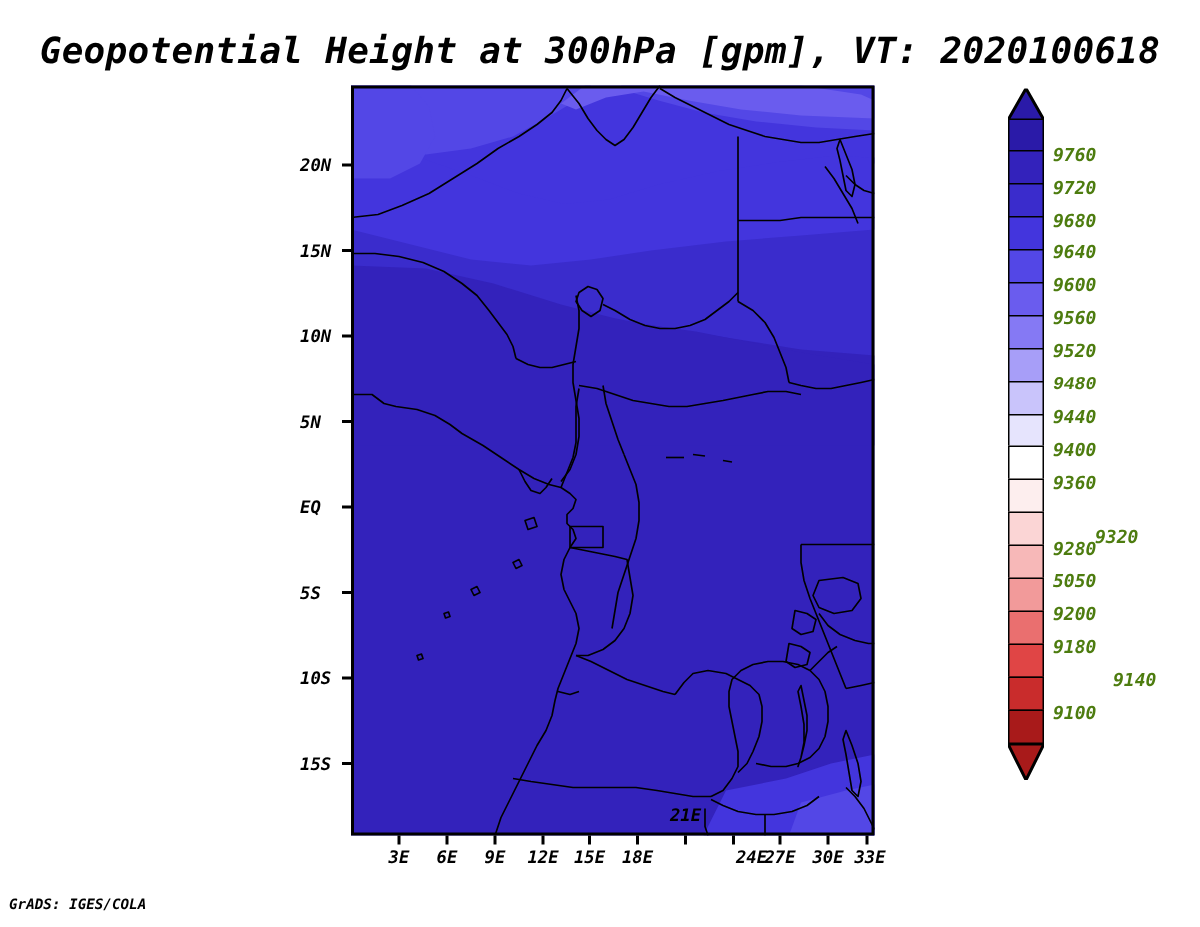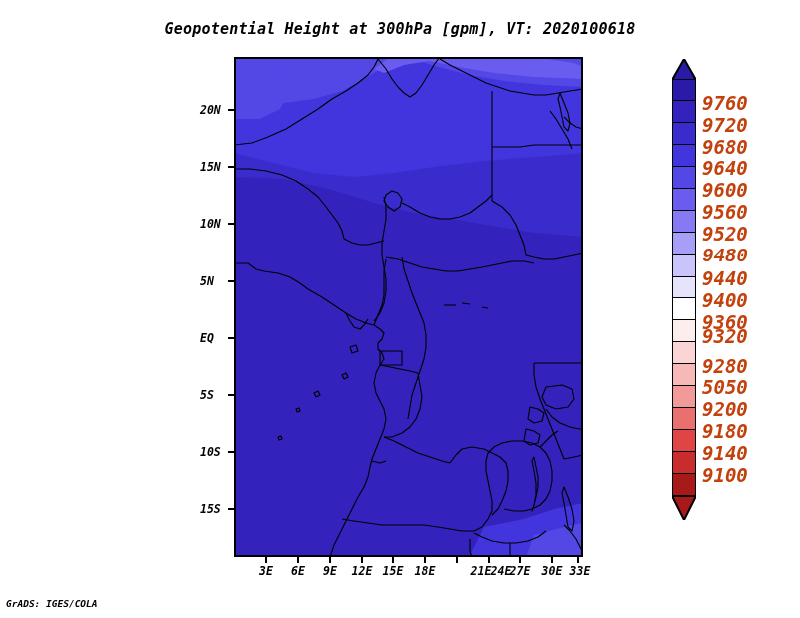--- a/index.html
+++ b/index.html
@@ -8,21 +8,21 @@
     font-family:"DejaVu Serif",serif;
     overflow:hidden;position:relative;
   }
   #page{position:absolute;inset:0;width:800px;height:618px;}
 
   .title{
     position:absolute;left:0;top:20px;width:800px;
     text-align:center;
     font-family:"DejaVu Sans Mono","Liberation Mono",monospace;
     font-style:italic;font-weight:600;
-    font-size:15px;color:#000;letter-spacing:.2px;
+    font-size:24px;color:#000;letter-spacing:.2px;
     white-space:nowrap;
   }
 
   
   .plot-wrap{position:absolute;left:234px;top:57px;width:349px;height:500px;}
   .plot-frame{position:absolute;inset:0;border:2px solid #000;box-sizing:border-box;}
   .plot-svg{position:absolute;left:0;top:0;width:349px;height:500px;display:block;}
 
   
   .ytick{
@@ -39,21 +39,21 @@
     white-space:nowrap;
   }
   .xtickmark{position:absolute;top:0;width:2px;height:6px;background:#000;transform:translateX(-50%);}
 
   
   .cbar{position:absolute;left:672px;top:80px;width:24px;}
   .cbar-band{width:24px;height:23.5px;border:1.6px solid #000;box-sizing:border-box;margin-top:-1.6px;}
   .cbar-label{
     position:absolute;left:702px;transform:translateY(-50%);
     font-family:"DejaVu Sans Mono","Liberation Mono",monospace;
-    font-style:italic;font-weight:700;font-size:19px;color:#c2410c;
+    font-style:italic;font-weight:700;font-size:12px;color:#4d7c0f;
     white-space:nowrap;
   }
 
   .footer{
     position:absolute;left:6px;top:598px;
     font-family:"DejaVu Sans Mono","Liberation Mono",monospace;
     font-style:italic;font-weight:700;font-size:9.5px;color:#000;
     white-space:nowrap;
   }
 </style>
@@ -248,21 +248,21 @@
     <div class="xtickmark" style="left:520px;top:557px;"></div>
     <div class="xtickmark" style="left:552px;top:557px;"></div>
     <div class="xtickmark" style="left:578px;top:557px;"></div>
 
     <div class="xtick" style="left:266px;top:564px;">3E</div>
     <div class="xtick" style="left:298px;top:564px;">6E</div>
     <div class="xtick" style="left:330px;top:564px;">9E</div>
     <div class="xtick" style="left:362px;top:564px;">12E</div>
     <div class="xtick" style="left:393px;top:564px;">15E</div>
     <div class="xtick" style="left:425px;top:564px;">18E</div>
-    <div class="xtick" style="left:457px;top:564px;margin-left:24px;">21E</div>
+    <div class="xtick" style="left:457px;top:536px;">21E</div>
     <div class="xtick" style="left:501px;top:564px;">24E</div>
     <div class="xtick" style="left:520px;top:564px;">27E</div>
     <div class="xtick" style="left:552px;top:564px;">30E</div>
     <div class="xtick" style="left:580px;top:564px;">33E</div>
   </div>
 
   <div class="cbar" id="cbar">
       <div class="cbar-band" style="background: rgb(42, 26, 168);"></div>
       <div class="cbar-band" style="background: rgb(51, 34, 187);"></div>
       <div class="cbar-band" style="background: rgb(58, 44, 204);"></div>
@@ -288,26 +288,26 @@
       <div class="cbar-label" style="top: 124.6px;">9720</div>
       <div class="cbar-label" style="top: 146.5px;">9680</div>
       <div class="cbar-label" style="top: 168.4px;">9640</div>
       <div class="cbar-label" style="top: 190.3px;">9600</div>
       <div class="cbar-label" style="top: 212.2px;">9560</div>
       <div class="cbar-label" style="top: 234.1px;">9520</div>
       <div class="cbar-label" style="top: 256px; font-family: Liberation Mono, monospace;">9480</div>
       <div class="cbar-label" style="top: 277.9px;">9440</div>
       <div class="cbar-label" style="top: 299.8px;">9400</div>
       <div class="cbar-label" style="top: 321.7px;">9360</div>
-      <div class="cbar-label" style="top: 336px;">9320</div>
+      <div class="cbar-label" style="top: 358px; margin-left: 28px;">9320</div>
       <div class="cbar-label" style="top: 365.5px;">9280</div>
       <div class="cbar-label" style="top: 387.4px;">5050</div>
       <div class="cbar-label" style="top: 409.3px;">9200</div>
       <div class="cbar-label" style="top: 431.2px;">9180</div>
-      <div class="cbar-label" style="top: 453.1px;">9140</div>
+      <div class="cbar-label" style="top: 453.1px; margin-left: 40px;">9140</div>
       <div class="cbar-label" style="top: 475px;">9100</div>
     </div>
 
   <div class="footer">GrADS: IGES/COLA</div>
 </div>
 
 <div style="position: absolute; left: 672px; top: 60px; width: 0px; height: 0px; border-left: 12px solid transparent; border-right: 12px solid transparent; border-bottom: 20px solid rgb(42, 26, 168);"></div>
 <div style="position: absolute; left: 672px; top: 59px; width: 24px; height: 21px;"><svg width="24" height="21">
       <polygon points="12,0 24,21 0,21" fill="none" stroke="#000" stroke-width="2"></polygon>
     </svg></div>

